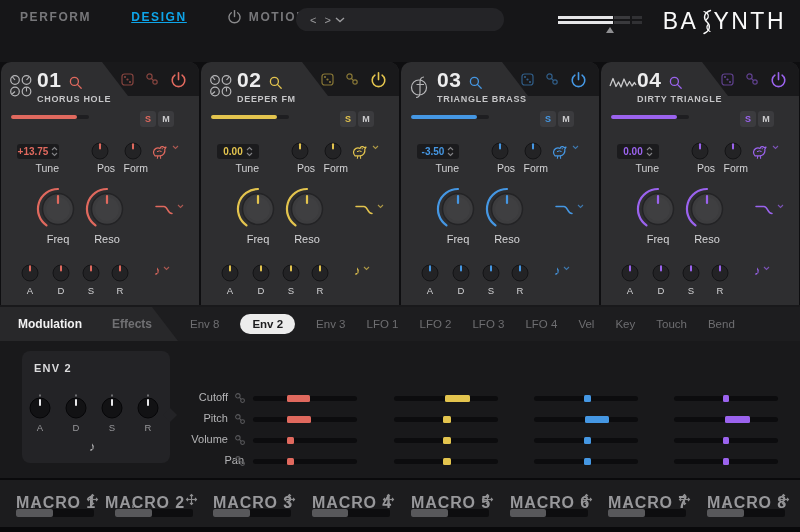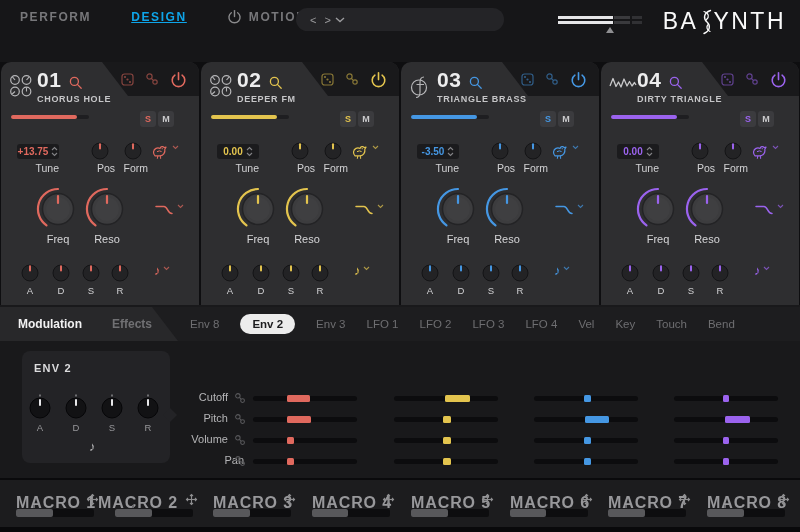--- a/index.html
+++ b/index.html
@@ -867,21 +867,21 @@
             <polyline points="5,3 6.5,1.5 8,3" fill="none" stroke="#8e8e90" stroke-width="1.1"></polyline>
             <polyline points="5,10 6.5,11.5 8,10" fill="none" stroke="#8e8e90" stroke-width="1.1"></polyline>
             <polyline points="3,5 1.5,6.5 3,8" fill="none" stroke="#8e8e90" stroke-width="1.1"></polyline>
             <polyline points="10,5 11.5,6.5 10,8" fill="none" stroke="#8e8e90" stroke-width="1.1"></polyline>
           </svg>
         </span>
         <div class="macro-slider" style="left:16px">
           <i class="macro-fill" style="width:37px"></i>
           <i class="macro-tick" style="left:17px"></i>
         </div>
-        <div class="macro-label" style="left:98px">MACRO 2</div>
+        <div class="macro-label" style="left:105px">MACRO 2</div>
         <span class="macro-move" style="left:185px">
           <svg width="13" height="13" viewBox="0 0 13 13">
             <line x1="6.5" y1="1.5" x2="6.5" y2="11.5" stroke="#8e8e90" stroke-width="1.1"></line>
             <line x1="1.5" y1="6.5" x2="11.5" y2="6.5" stroke="#8e8e90" stroke-width="1.1"></line>
             <polyline points="5,3 6.5,1.5 8,3" fill="none" stroke="#8e8e90" stroke-width="1.1"></polyline>
             <polyline points="5,10 6.5,11.5 8,10" fill="none" stroke="#8e8e90" stroke-width="1.1"></polyline>
             <polyline points="3,5 1.5,6.5 3,8" fill="none" stroke="#8e8e90" stroke-width="1.1"></polyline>
             <polyline points="10,5 11.5,6.5 10,8" fill="none" stroke="#8e8e90" stroke-width="1.1"></polyline>
           </svg>
         </span>

